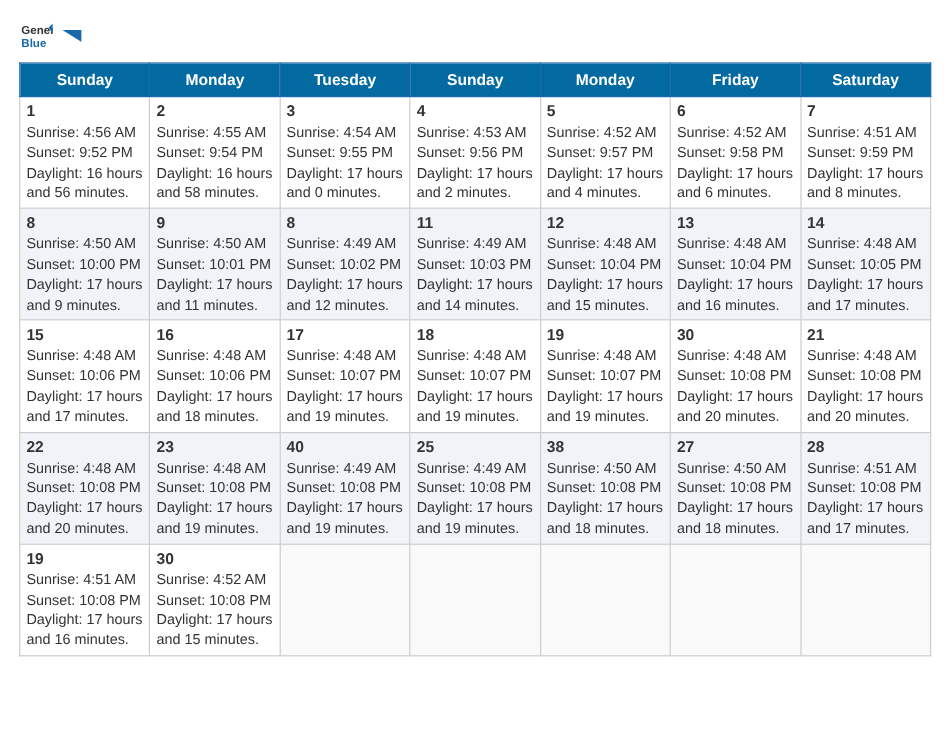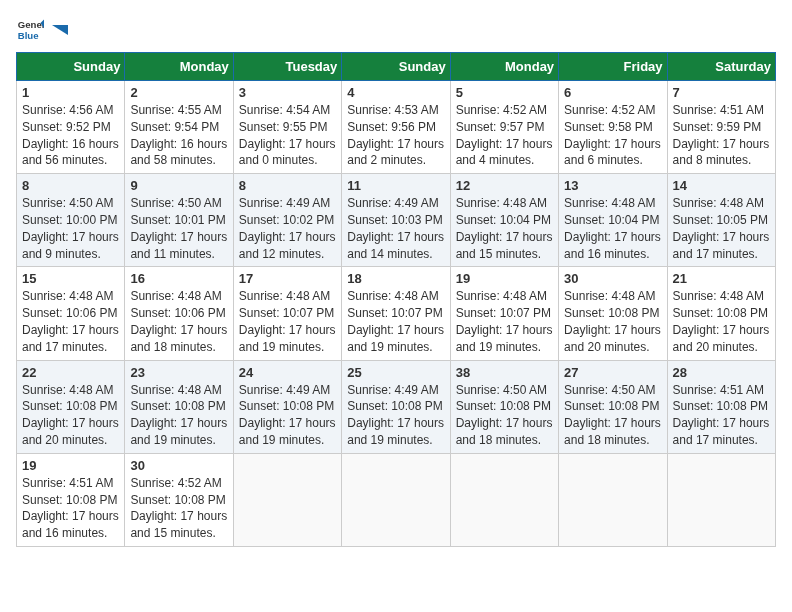--- a/index.html
+++ b/index.html
@@ -37,26 +37,26 @@
       font-size: 14px;
       color: #555;
       margin-top: 2px;
     }
     .calendar {
       width: 100%;
       border-collapse: collapse;
       margin-top: 8px;
     }
     .calendar th {
-      background: #15803d;
+      background: #0369a1;
       color: #fff;
       font-size: 13px;
       font-weight: bold;
       padding: 6px 4px;
-      text-align: right;
+      text-align: center;
       border: 1px solid #1a6aab;
     }
     .calendar td {
       border: 1px solid #ccc;
       vertical-align: top;
       padding: 4px 5px;
       font-size: 10.5px;
       color: #333;
       width: calc(100% / 7);
       background: #fff;
@@ -301,21 +301,21 @@
       </td>
         <td>
         <span class="day-num">23</span>
         <div class="day-info">
           Sunrise: 4:48 AM<br>
           Sunset: 10:08 PM<br>
           Daylight: 17 hours and 19 minutes.
         </div>
       </td>
         <td>
-        <span class="day-num">24</span>
+        <span class="day-num">40</span>
         <div class="day-info">
           Sunrise: 4:49 AM<br>
           Sunset: 10:08 PM<br>
           Daylight: 17 hours and 19 minutes.
         </div>
       </td>
         <td>
         <span class="day-num">25</span>
         <div class="day-info">
           Sunrise: 4:49 AM<br>

